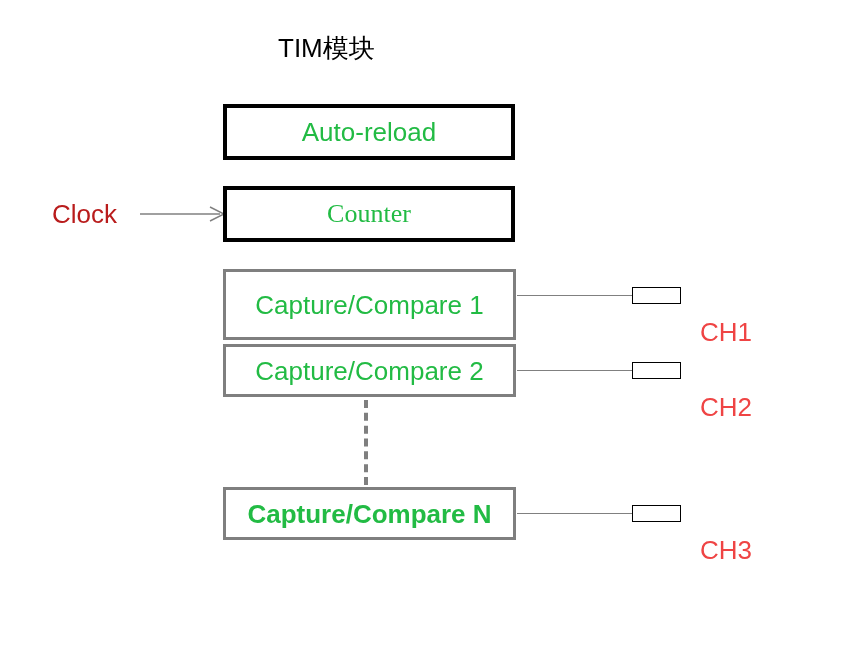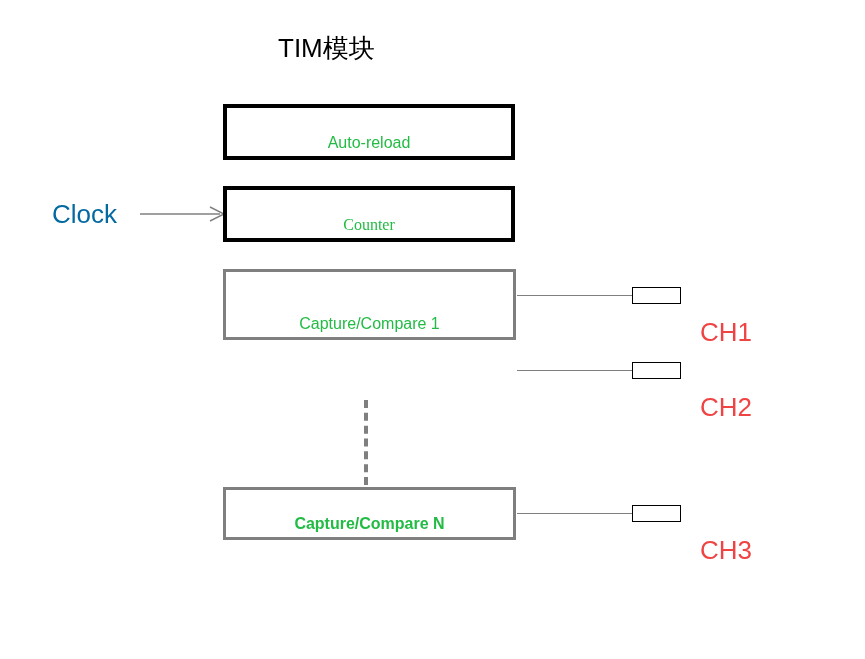--- a/index.html
+++ b/index.html
@@ -29,24 +29,24 @@
     white-space: nowrap;
     letter-spacing: 0px;
   }
 
   
   .block {
     position: absolute;
     box-sizing: border-box;
     background: #ffffff;
     display: flex;
-    align-items: flex-end;
+    align-items: center;
     justify-content: center;
     color: #22bb44;
-    font-size: 16px;
+    font-size: 26px;
     line-height: 26px;
     white-space: nowrap;
   }
   .block.thick {
     border: 4px solid #000000;
   }
   .block.thin {
     border: 3px solid #7f7f7f;
   }
 
@@ -57,21 +57,21 @@
   #block-cc2         { left: 223px; top: 344px;  width: 293px; height: 53px; }
   #block-ccn         { left: 223px; top: 487px;  width: 293px; height: 53px; font-weight: bold; }
 
   
   .clock-label {
     position: absolute;
     left: 52px;
     top: 198px;
     font-size: 26px;
     line-height: 32px;
-    color: #0369a1;
+    color: #b91c1c;
     white-space: nowrap;
   }
   .clock-arrow {
     position: absolute;
     left: 140px;
     top: 199px;
     width: 86px;
     height: 30px;
   }
 
@@ -144,20 +144,23 @@
   </div>
 
   <div id="block-counter" class="block thick">
     <span>Counter</span>
   </div>
 
   <div id="block-cc1" class="block thin">
     <span>Capture/Compare 1</span>
   </div>
 
+  <div id="block-cc2" class="block thin">
+    <span>Capture/Compare 2</span>
+  </div>
 
   <div class="dashed-link"></div>
 
   <div id="block-ccn" class="block thin">
     <span>Capture/Compare N</span>
   </div>
 
   <div id="conn-line-1" class="conn-line"></div>
   <div id="pin-rect-1" class="pin-rect"></div>
   <div id="ch-label-1" class="ch-label">CH1</div>

